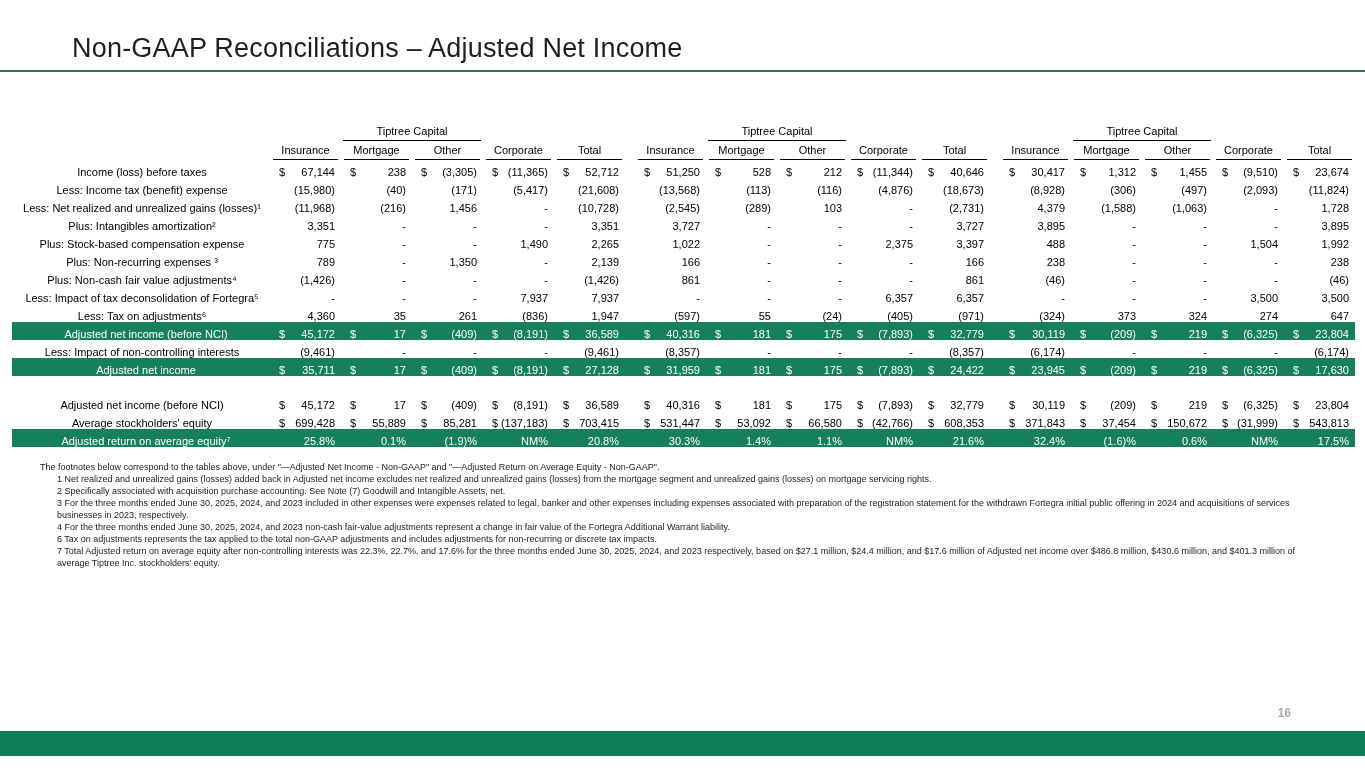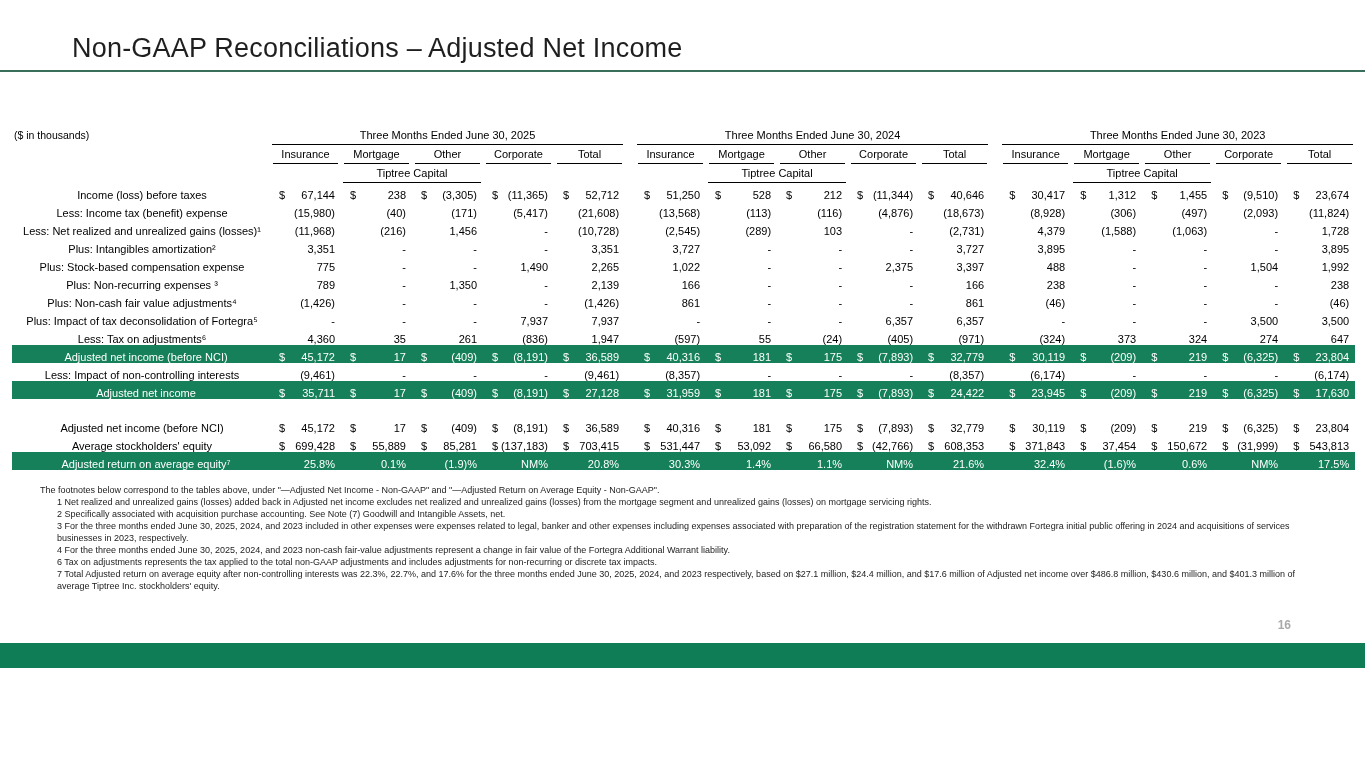--- a/index.html
+++ b/index.html
@@ -2,21 +2,21 @@
 <html><head>
 <meta charset="utf-8">
 <style>
   html,body{margin:0;padding:0;}
   body{
     width:1365px;height:768px;
     font-family:"Liberation Sans", sans-serif;
     background:#ffffff;
     overflow:hidden;
   }
-  .slide{position:relative;width:1365px;height:668px;background:#fff;}
+  .slide{position:relative;width:1365px;height:756px;background:#fff;}
 
   
   .header{
     display:flex;justify-content:space-between;align-items:flex-end;
     padding:16px 50px 6px 72px;height:48px;box-sizing:content-box;
   }
   .title{font-size:27px;color:#1f1f1f;letter-spacing:0.2px;}
   .logo{font-size:29px;font-weight:bold;white-space:nowrap;}
   .logo-a{color:#0a9e74;}
   .logo-b{color:#97999b;}
@@ -73,84 +73,20 @@
           <col style="width: 71px;">
           <col style="width: 10px;">
           <col style="width: 71px;">
           <col style="width: 71px;">
           <col style="width: 71px;">
           <col style="width: 71px;">
           <col style="width: 71px;">
         </colgroup>
         <thead>
           <tr>
-            <th class="units">($ in thousands)</th>
-            <th colspan="5">
-              <div class="gline">Three Months Ended June 30, 2025</div>
-            </th>
-            <th></th>
-            <th colspan="5">
-              <div class="gline">Three Months Ended June 30, 2024</div>
-            </th>
-            <th></th>
-            <th colspan="5">
-              <div class="gline">Three Months Ended June 30, 2023</div>
-            </th>
-          </tr>
-          <tr>
-            <th></th>
-            <th>
-              <div class="cline">Insurance</div>
-            </th>
-            <th>
-              <div class="cline">Mortgage</div>
-            </th>
-            <th>
-              <div class="cline">Other</div>
-            </th>
-            <th>
-              <div class="cline">Corporate</div>
-            </th>
-            <th>
-              <div class="cline">Total</div>
-            </th>
-            <th></th>
-            <th>
-              <div class="cline">Insurance</div>
-            </th>
-            <th>
-              <div class="cline">Mortgage</div>
-            </th>
-            <th>
-              <div class="cline">Other</div>
-            </th>
-            <th>
-              <div class="cline">Corporate</div>
-            </th>
-            <th>
-              <div class="cline">Total</div>
-            </th>
-            <th></th>
-            <th>
-              <div class="cline">Insurance</div>
-            </th>
-            <th>
-              <div class="cline">Mortgage</div>
-            </th>
-            <th>
-              <div class="cline">Other</div>
-            </th>
-            <th>
-              <div class="cline">Corporate</div>
-            </th>
-            <th>
-              <div class="cline">Total</div>
-            </th>
-          </tr>
-          <tr>
             <th></th>
             <th></th>
             <th colspan="2">
               <div class="gline">Tiptree Capital</div>
             </th>
             <th></th>
             <th></th>
             <th></th>
             <th></th>
             <th colspan="2">
@@ -158,20 +94,70 @@
             </th>
             <th></th>
             <th></th>
             <th></th>
             <th></th>
             <th colspan="2">
               <div class="gline">Tiptree Capital</div>
             </th>
             <th></th>
             <th></th>
+          </tr>
+          <tr>
+            <th></th>
+            <th>
+              <div class="cline">Insurance</div>
+            </th>
+            <th>
+              <div class="cline">Mortgage</div>
+            </th>
+            <th>
+              <div class="cline">Other</div>
+            </th>
+            <th>
+              <div class="cline">Corporate</div>
+            </th>
+            <th>
+              <div class="cline">Total</div>
+            </th>
+            <th></th>
+            <th>
+              <div class="cline">Insurance</div>
+            </th>
+            <th>
+              <div class="cline">Mortgage</div>
+            </th>
+            <th>
+              <div class="cline">Other</div>
+            </th>
+            <th>
+              <div class="cline">Corporate</div>
+            </th>
+            <th>
+              <div class="cline">Total</div>
+            </th>
+            <th></th>
+            <th>
+              <div class="cline">Insurance</div>
+            </th>
+            <th>
+              <div class="cline">Mortgage</div>
+            </th>
+            <th>
+              <div class="cline">Other</div>
+            </th>
+            <th>
+              <div class="cline">Corporate</div>
+            </th>
+            <th>
+              <div class="cline">Total</div>
+            </th>
           </tr>
         </thead>
         <tbody>
           <tr class="normal">
             <td class="rowlabel">Income (loss) before taxes</td>
             <td class="num">
               <div class="money">
                 <span>$</span>
                 <span>67,144</span>
               </div>
@@ -377,21 +363,21 @@
             <td class="num">-</td>
             <td class="num">861</td>
             <td></td>
             <td class="num">(46)</td>
             <td class="num">-</td>
             <td class="num">-</td>
             <td class="num">-</td>
             <td class="num">(46)</td>
           </tr>
           <tr class="normal">
-            <td class="rowlabel">Plus: Impact of tax deconsolidation of Fortegra⁵</td>
+            <td class="rowlabel">Less: Impact of tax deconsolidation of Fortegra⁵</td>
             <td class="num">-</td>
             <td class="num">-</td>
             <td class="num">-</td>
             <td class="num">7,937</td>
             <td class="num">7,937</td>
             <td></td>
             <td class="num">-</td>
             <td class="num">-</td>
             <td class="num">-</td>
             <td class="num">6,357</td>

